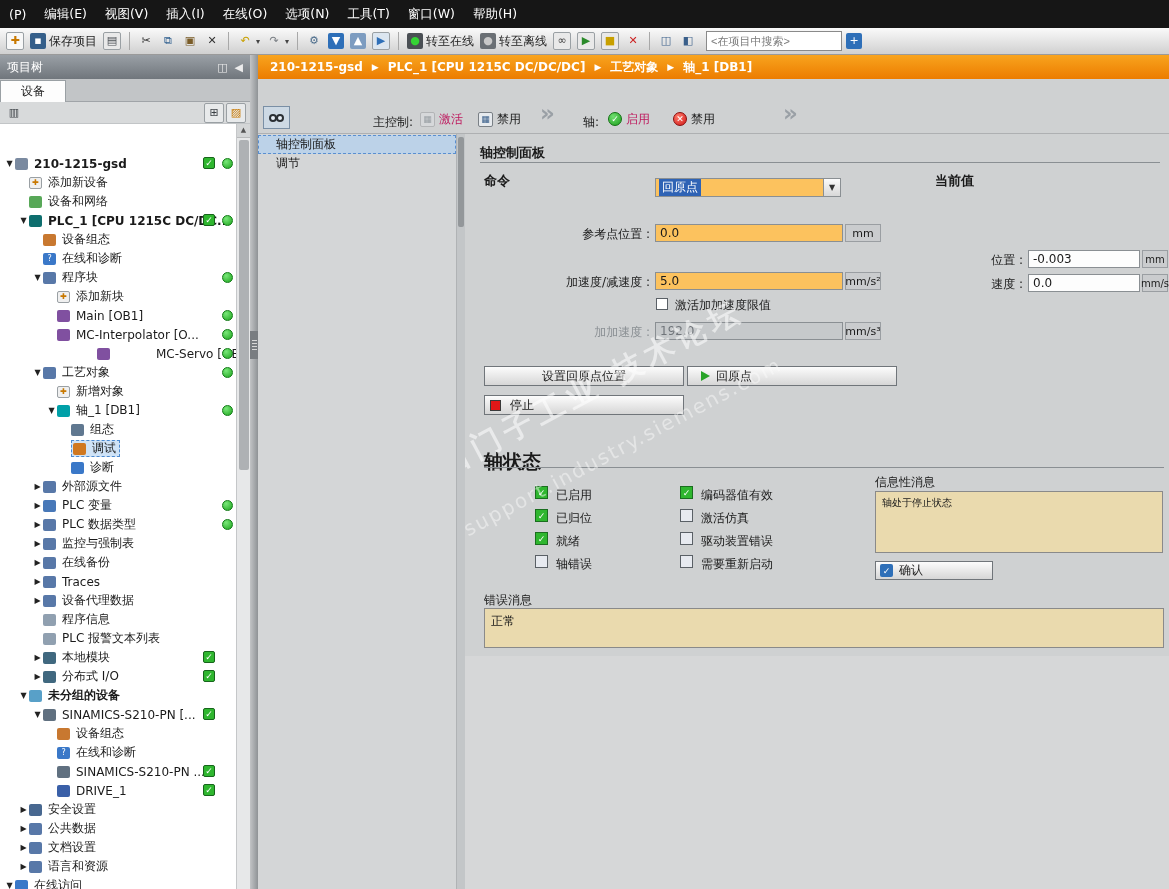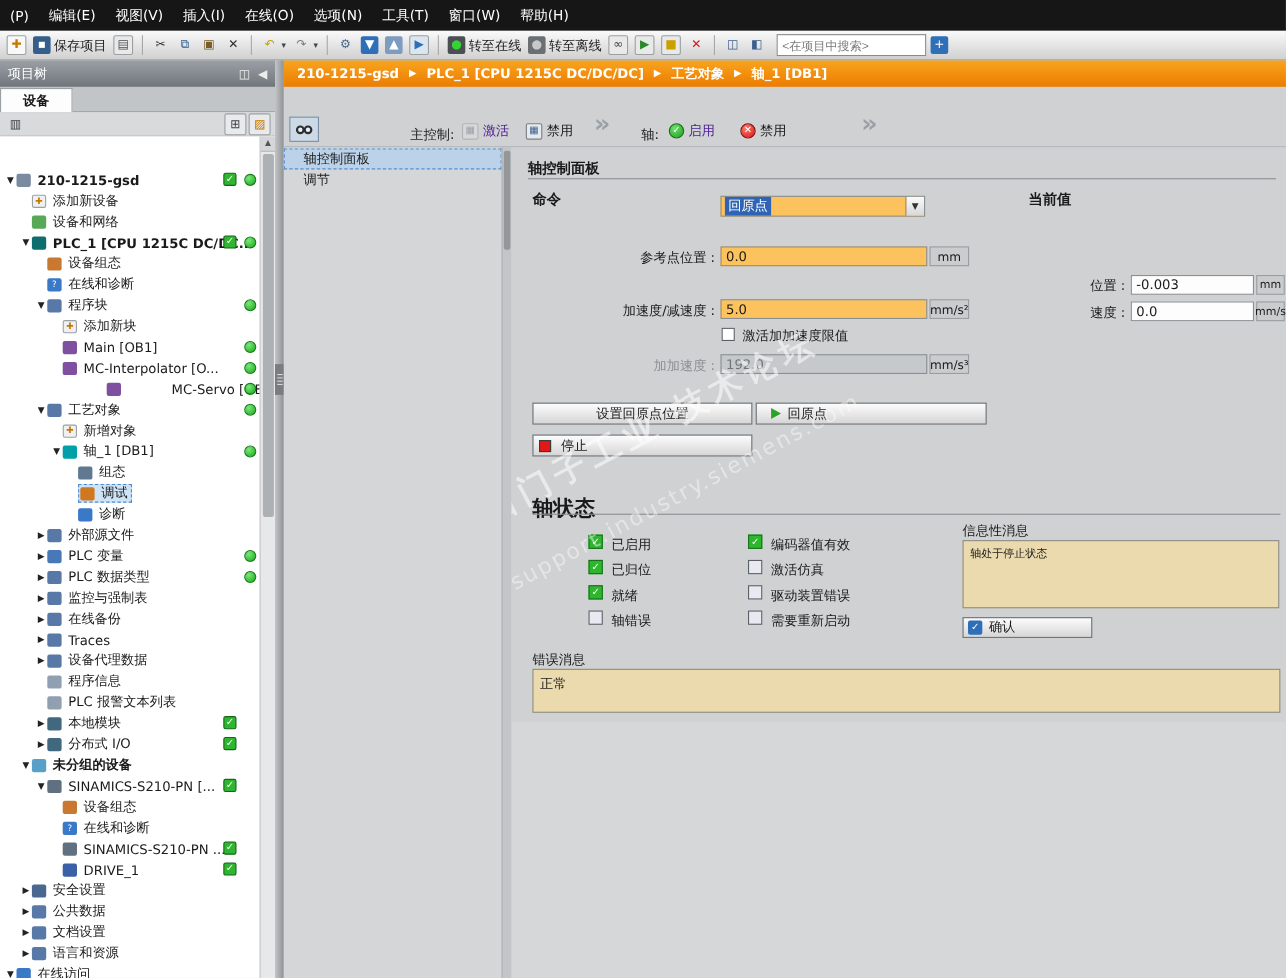--- a/index.html
+++ b/index.html
@@ -23,21 +23,21 @@
     font-size:11px;line-height:16px;flex:none;}
   .tsep{width:1px;height:18px;background:#a8a8a8;margin:0 4px;flex:none;}
   .tsearch{width:126px;height:18px;font-size:11px;color:#7a7a7a;border:1px solid #8a8a8a;padding:0 4px;background:#fff;margin-left:6px;}
   .caret{font-size:8px;color:#444;}
   .tlabel2{font-size:12px;color:#222;}
   
   .lp-header{position:absolute;left:0;top:55px;width:250px;height:24px;
     background:linear-gradient(#9aa0a6,#70767c);color:#fff;font-size:12px;
     display:flex;align-items:center;padding:0 7px;box-sizing:border-box;}
   .lph-icons{margin-left:auto;display:flex;gap:7px;color:#ececec;font-size:11px;}
-  .lp-tabs{position:absolute;left:0;top:79px;width:250px;height:23px;background:#c2c5c7;border-bottom:1px solid #a0a4a8;box-sizing:border-box;font-weight:bold;}
+  .lp-tabs{position:absolute;left:0;top:79px;width:250px;height:23px;background:#c2c5c7;border-bottom:1px solid #a0a4a8;box-sizing:border-box;}
   .tab{position:absolute;left:0;top:1px;width:66px;height:22px;background:#fdfdfd;border:1px solid #9aa0a4;border-bottom:none;
     display:flex;align-items:center;justify-content:center;font-size:12px;box-sizing:border-box;}
   .lp-toolbar{position:absolute;left:0;top:102px;width:250px;height:22px;background:#d8dadb;
     display:flex;align-items:center;padding:0 4px;box-sizing:border-box;border-bottom:1px solid #c2c5c7;}
   .lpt-btn{width:18px;height:18px;display:inline-flex;align-items:center;justify-content:center;
     font-size:11px;color:#3f4density44;border:1px solid transparent;border-radius:2px;color:#3a3f44;}
   .lpt-right{margin-left:auto;display:flex;gap:2px;}
   .lpt-btn.boxed{border:1px solid #9aa0a4;background:#e8eaeb;}
   .or{color:#c87800;}
   
@@ -69,21 +69,21 @@
   .oo-btn i{display:inline-block;width:8px;height:8px;border:2px solid #2a2f34;border-radius:50%;background:#e8f0f8;box-sizing:border-box;}
   .oo-btn i+i{margin-left:-1px;}
   .band-label{position:absolute;top:35px;font-size:12px;color:#222;}
   .tool-item{position:absolute;top:31px;height:18px;display:flex;align-items:center;gap:4px;font-size:12px;}
   .ti2{width:15px;height:15px;border-radius:2px;display:inline-flex;align-items:center;justify-content:center;font-size:9px;box-sizing:border-box;flex:none;}
   .gray-ic{background:#d6d8da;border:1px solid #b2b4b6;color:#9aa0a5;}
   .blue-ic{background:#e6eaee;border:1px solid #7a8086;color:#3a5f8a;}
   .cir{width:14px;height:14px;border-radius:50%;display:inline-flex;align-items:center;justify-content:center;color:#fff;font-size:9px;box-sizing:border-box;flex:none;}
   .cir.green{background:radial-gradient(circle at 35% 30%,#6fe06f,#1e9e1e);border:1px solid #127012;}
   .cir.red{background:radial-gradient(circle at 35% 30%,#ff7a6a,#d01818);border:1px solid #8a0c0c;}
-  .dim{color:#4c1d95;}
+  .dim{color:#be185d;}
   .chev{position:absolute;top:21px;font-size:23px;font-weight:bold;color:#9aa0a6;}
   
   .mid-panel{position:absolute;left:258px;top:134px;width:198px;height:755px;background:#d4d6d7;padding-top:1px;box-sizing:border-box;}
   .mid-item{height:19px;display:flex;align-items:center;padding-left:18px;font-size:12px;}
   .mid-item.sel{background:#bcd2e8;outline:1px dashed #5a8fd0;outline-offset:-1px;}
   .mid-scroll{position:absolute;left:456px;top:134px;width:9px;height:755px;background:#c3c6c8;border-left:1px solid #b0b3b5;box-sizing:border-box;}
   .mid-thumb{position:absolute;left:1px;top:3px;width:6px;height:90px;background:#93979a;border-radius:2px;}
   
   .main{position:absolute;left:465px;top:134px;width:704px;height:755px;background:#cfd1d2;overflow:hidden;}
   .lower{position:absolute;left:0;top:522px;width:704px;height:233px;background:#d6d7d8;}

